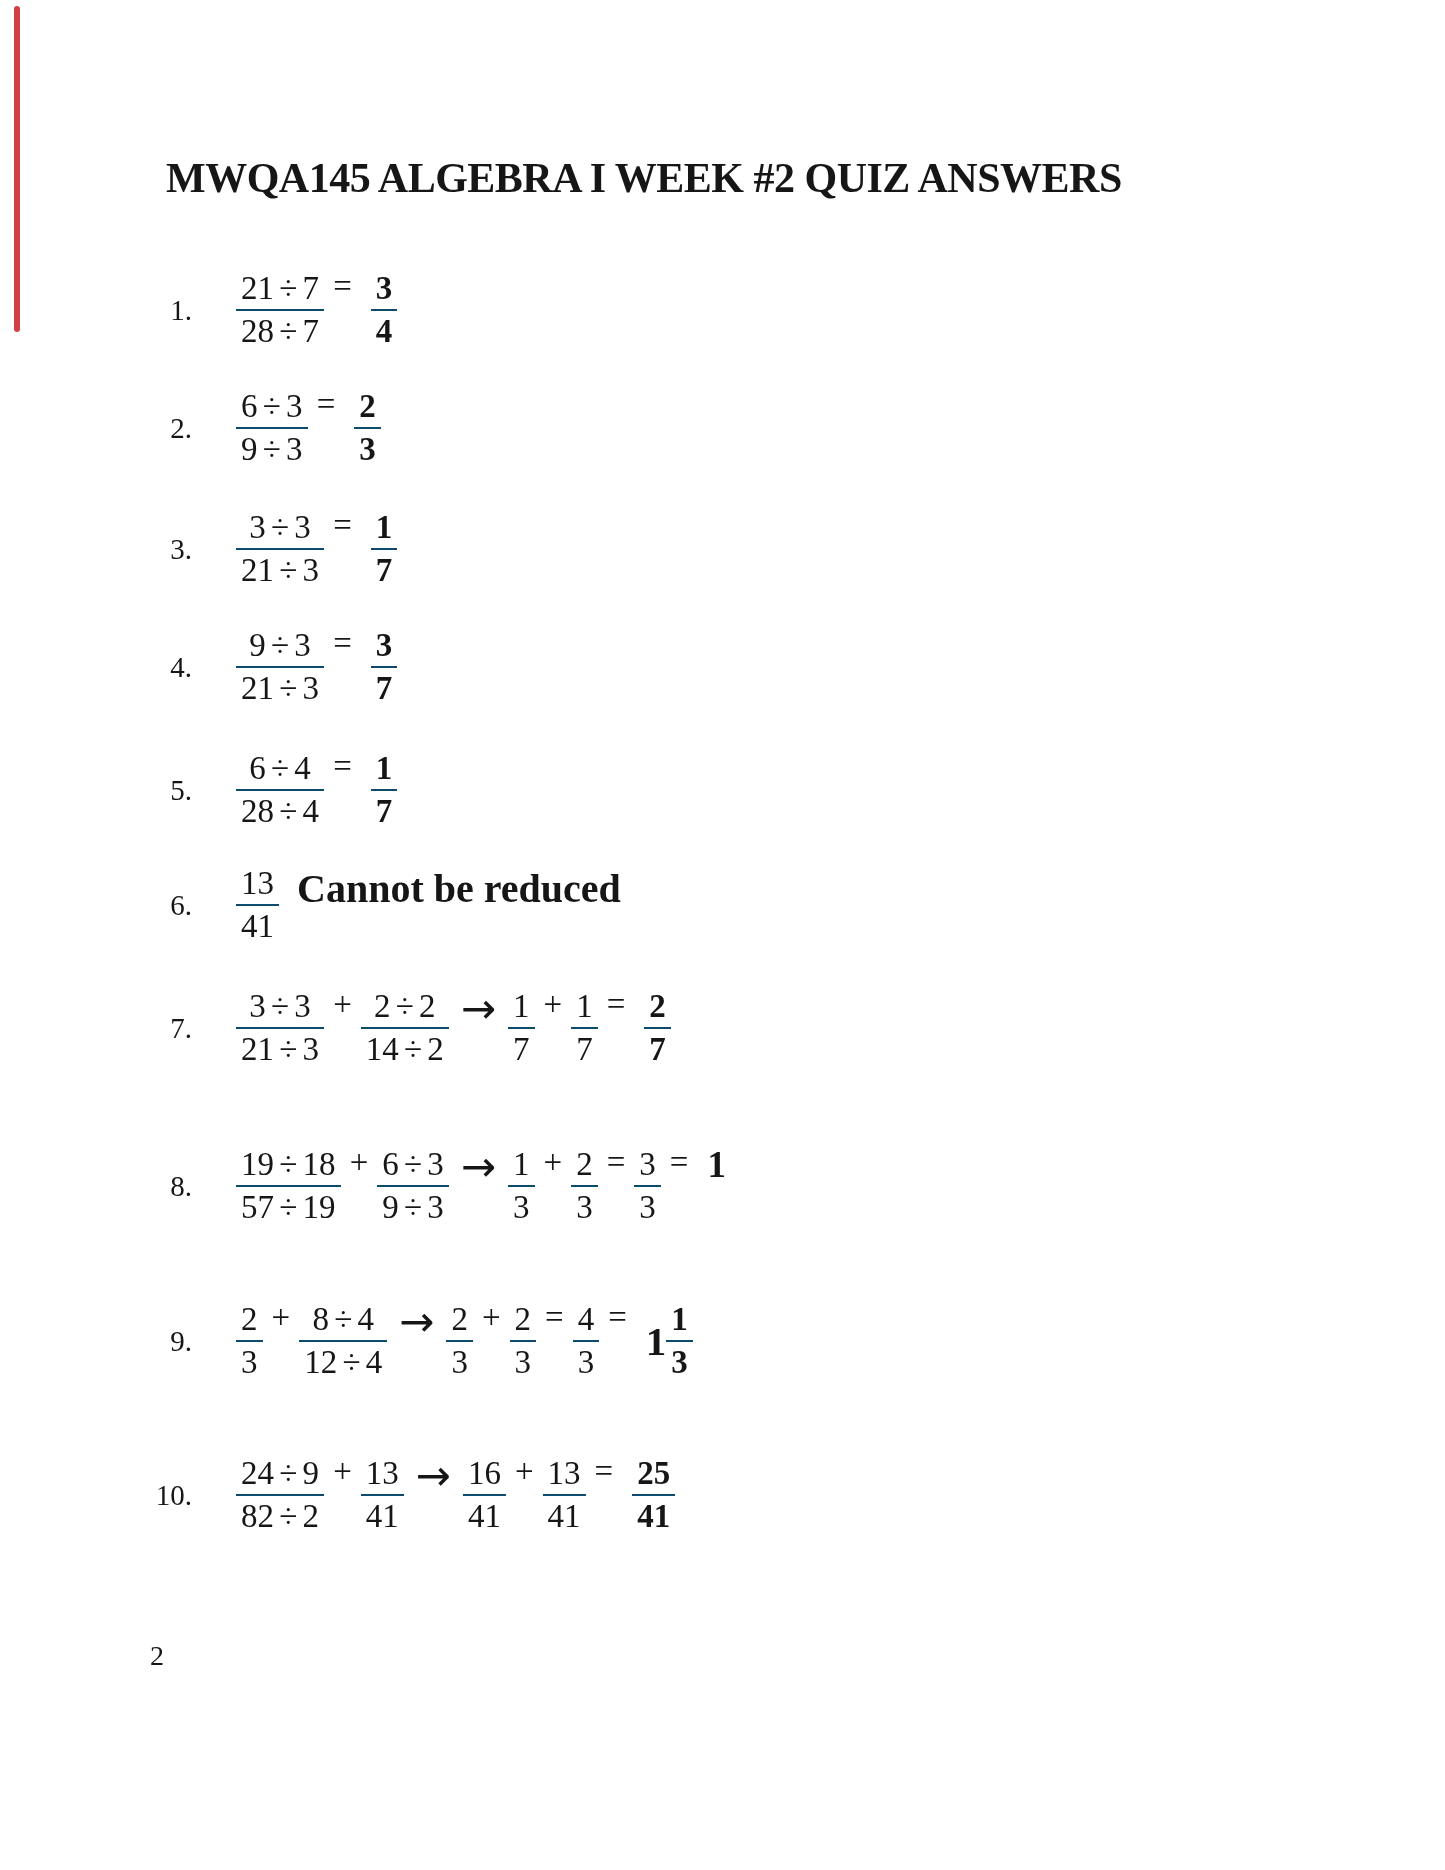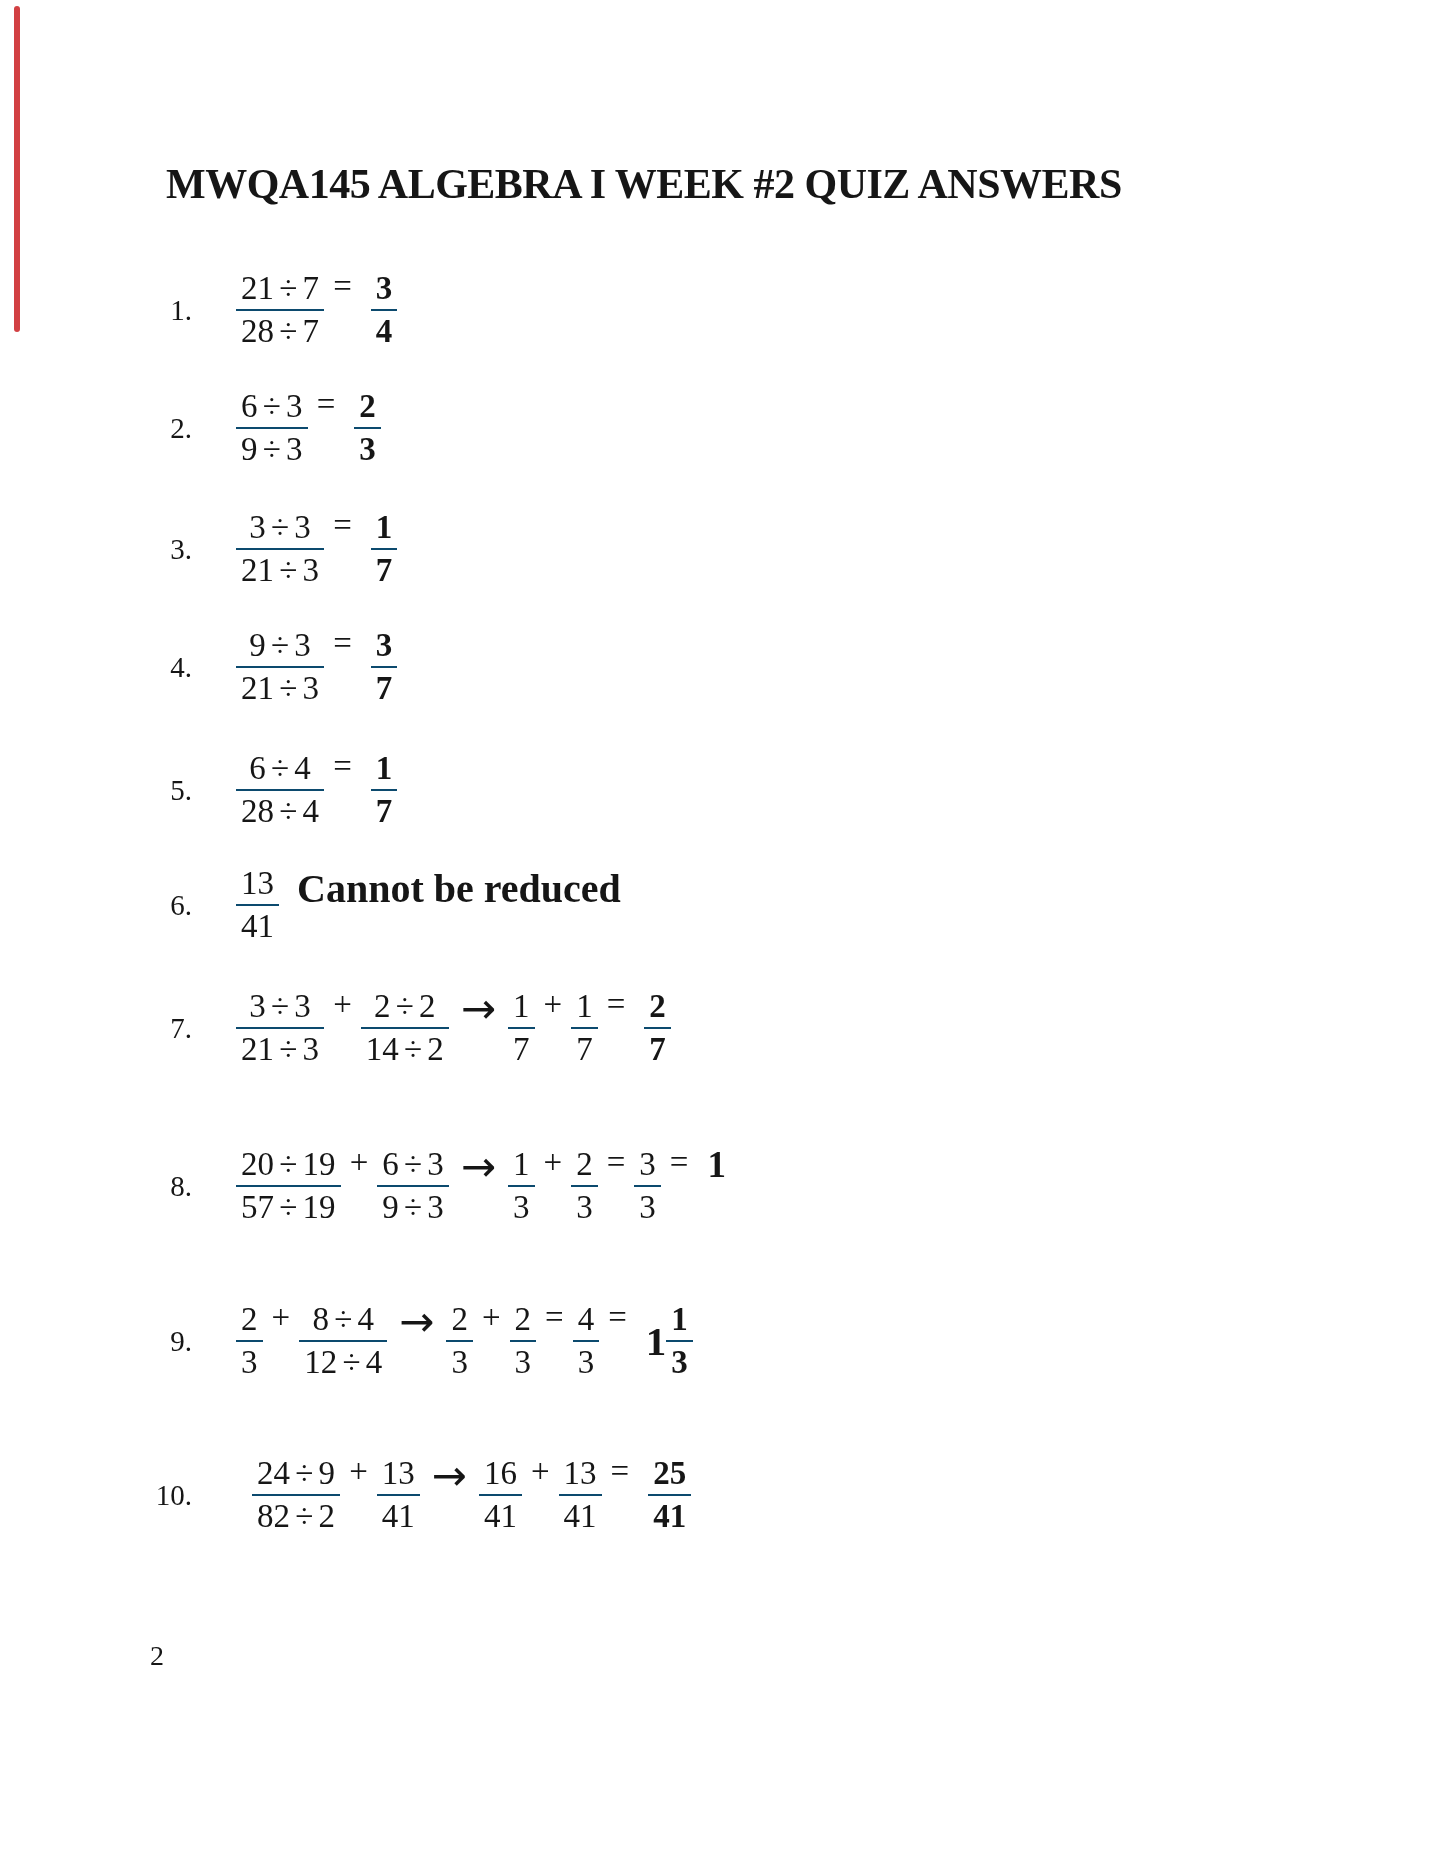--- a/index.html
+++ b/index.html
@@ -21,21 +21,21 @@
     left: 14px;
     top: 6px;
     width: 6px;
     height: 326px;
     background: #d24043;
     border-radius: 3px;
   }
   .title {
     position: absolute;
     left: 166px;
-    top: 163px;
+    top: 157px;
     font-size: 42px;
     font-weight: bold;
     letter-spacing: -0.5px;
     line-height: 1;
     white-space: nowrap;
   }
   .subtitle {
     position: absolute;
     left: 166px;
     top: 202px;
@@ -238,21 +238,21 @@
           <span class="frac bold answer-gap">
             <span class="fnum">2</span>
             <span class="fden">7</span>
           </span>
         </span>
       </div>
       <div class="problem" style="top: 1131px;">
         <span class="pnum">8.</span>
         <span class="math">
           <span class="frac">
-            <span class="fnum">20 ÷ 19</span>
+            <span class="fnum">19 ÷ 18</span>
             <span class="fden">57 ÷ 19</span>
           </span>
           <span class="op">+</span>
           <span class="frac">
             <span class="fnum">6 ÷ 3</span>
             <span class="fden">9 ÷ 3</span>
           </span>
           <span class="op arrow">→</span>
           <span class="frac">
             <span class="fnum">1</span>
@@ -302,21 +302,21 @@
           <span class="op">=</span>
           <span class="mixed">
             <span class="whole">1</span>
             <span class="frac bold">
               <span class="fnum">1</span>
               <span class="fden">3</span>
             </span>
           </span>
         </span>
       </div>
-      <div class="problem" style="top: 1440px; gap: 16px;">
+      <div class="problem" style="top: 1440px;">
         <span class="pnum">10.</span>
         <span class="math">
           <span class="frac">
             <span class="fnum">24 ÷ 9</span>
             <span class="fden">82 ÷ 2</span>
           </span>
           <span class="op">+</span>
           <span class="frac">
             <span class="fnum">13</span>
             <span class="fden">41</span>

